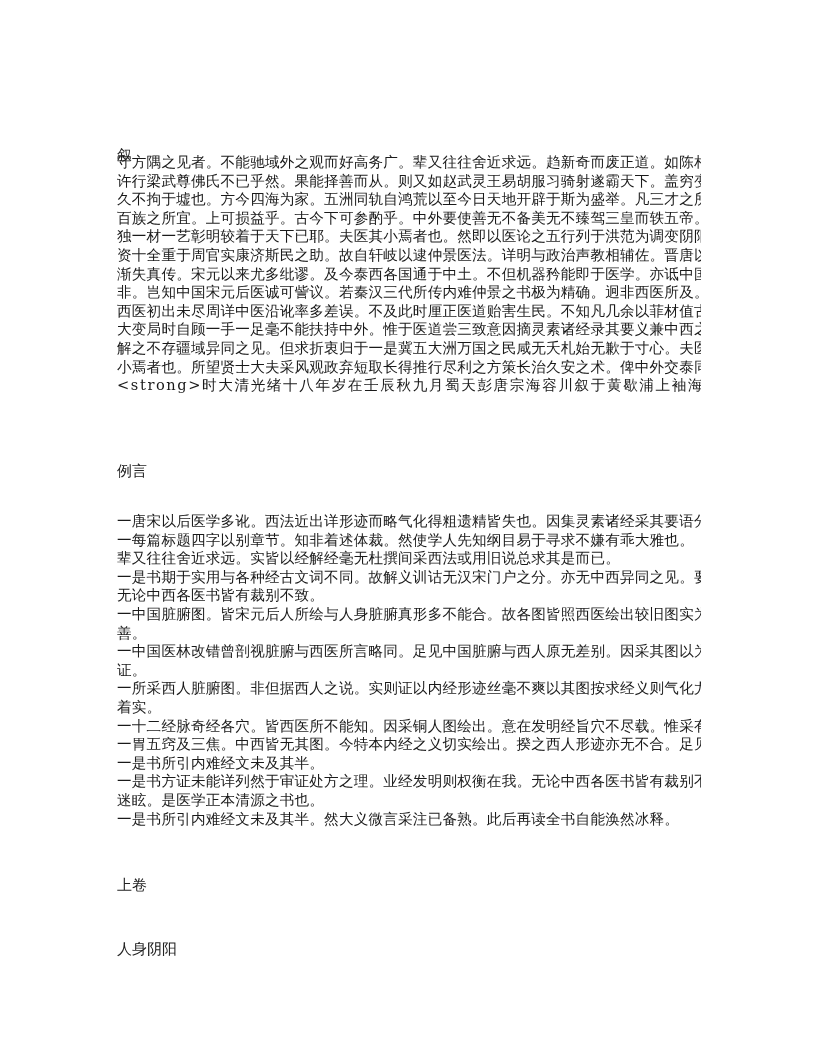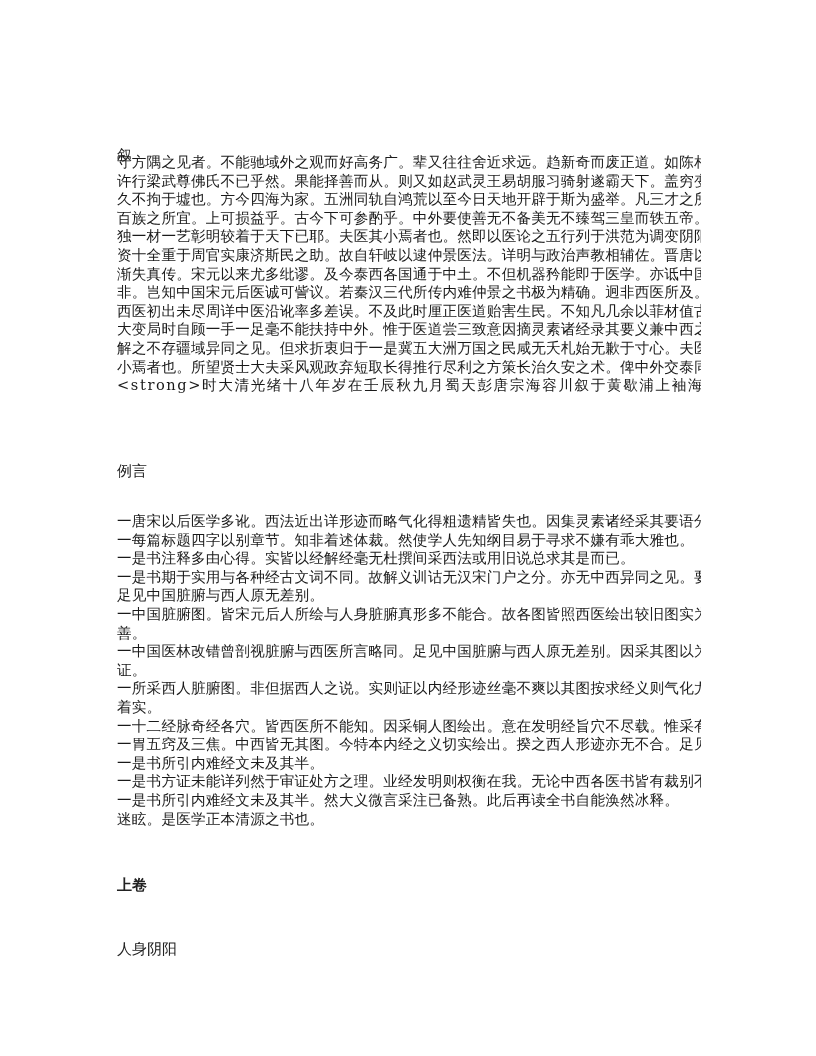--- a/index.html
+++ b/index.html
@@ -69,33 +69,33 @@
     <span class="line">解之不存疆域异同之见。但求折衷归于一是冀五大洲万国之民咸无夭札始无歉于寸心。夫医其</span>
     <span class="line">小焉者也。所望贤士大夫采风观政弃短取长得推行尽利之方策长治久安之术。俾中外交泰同登</span>
     <span class="line tag-line">&lt;strong&gt;时大清光绪十八年岁在壬辰秋九月蜀天彭唐宗海容川叙于黄歇浦上袖海山房</span>
   </div>
 
   <div class="heading" style="top:462px;">例言</div>
 
   <div class="para" style="top:512px;">
     <span class="line">一唐宋以后医学多讹。西法近出详形迹而略气化得粗遗精皆失也。因集灵素诸经采其要语分篇</span>
     <span class="line">一每篇标题四字以别章节。知非着述体裁。然使学人先知纲目易于寻求不嫌有乖大雅也。</span>
-    <span class="line">一是书注释多由心得。实皆以经解经毫无杜撰间采西法或用旧说总求其是而已。</span>
+    <span class="line">辈又往往舍近求远。实皆以经解经毫无杜撰间采西法或用旧说总求其是而已。</span>
     <span class="line">一是书期于实用与各种经古文词不同。故解义训诂无汉宋门户之分。亦无中西异同之见。要使</span>
-    <span class="line">足见中国脏腑与西人原无差别。</span>
+    <span class="line">无论中西各医书皆有裁别不致。</span>
     <span class="line">一中国脏腑图。皆宋元后人所绘与人身脏腑真形多不能合。故各图皆照西医绘出较旧图实为美</span>
     <span class="line">善。</span>
     <span class="line">一中国医林改错曾剖视脏腑与西医所言略同。足见中国脏腑与西人原无差别。因采其图以为印</span>
     <span class="line">证。</span>
     <span class="line">一所采西人脏腑图。非但据西人之说。实则证以内经形迹丝毫不爽以其图按求经义则气化尤为</span>
     <span class="line">着实。</span>
     <span class="line">一十二经脉奇经各穴。皆西医所不能知。因采铜人图绘出。意在发明经旨穴不尽载。惟采有关</span>
     <span class="line">一胃五窍及三焦。中西皆无其图。今特本内经之义切实绘出。揆之西人形迹亦无不合。足见西</span>
     <span class="line">一是书所引内难经文未及其半。</span>
     <span class="line">一是书方证未能详列然于审证处方之理。业经发明则权衡在我。无论中西各医书皆有裁别不致</span>
+    <span class="line">迷眩。是医学正本清源之书也。</span>
     <span class="line">一是书所引内难经文未及其半。然大义微言采注已备熟。此后再读全书自能涣然冰释。</span>
-    <span class="line">迷眩。是医学正本清源之书也。</span>
   </div>
 
-  <div class="heading" style="top:876px;font-weight:bold;">上卷</div>
+  <div class="heading" style="top:876px;">上卷</div>
   <div class="heading" style="top:894px;margin-top:46px;">人身阴阳</div>
 
 </div>
 
 </body></html>

